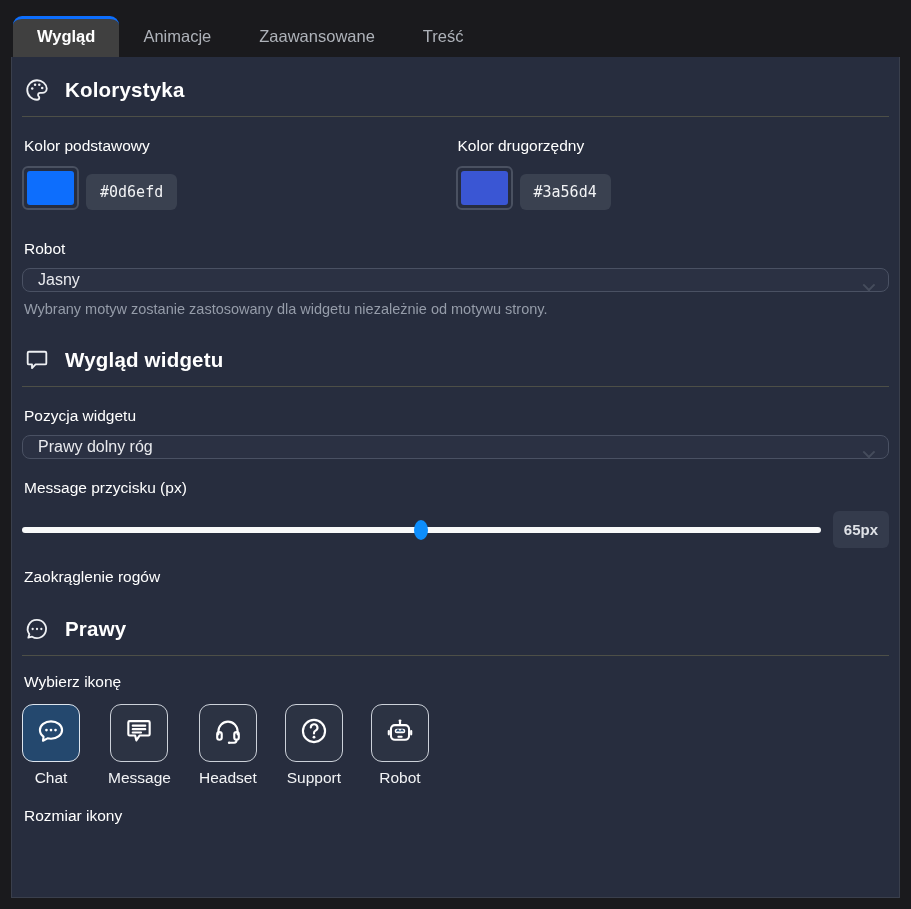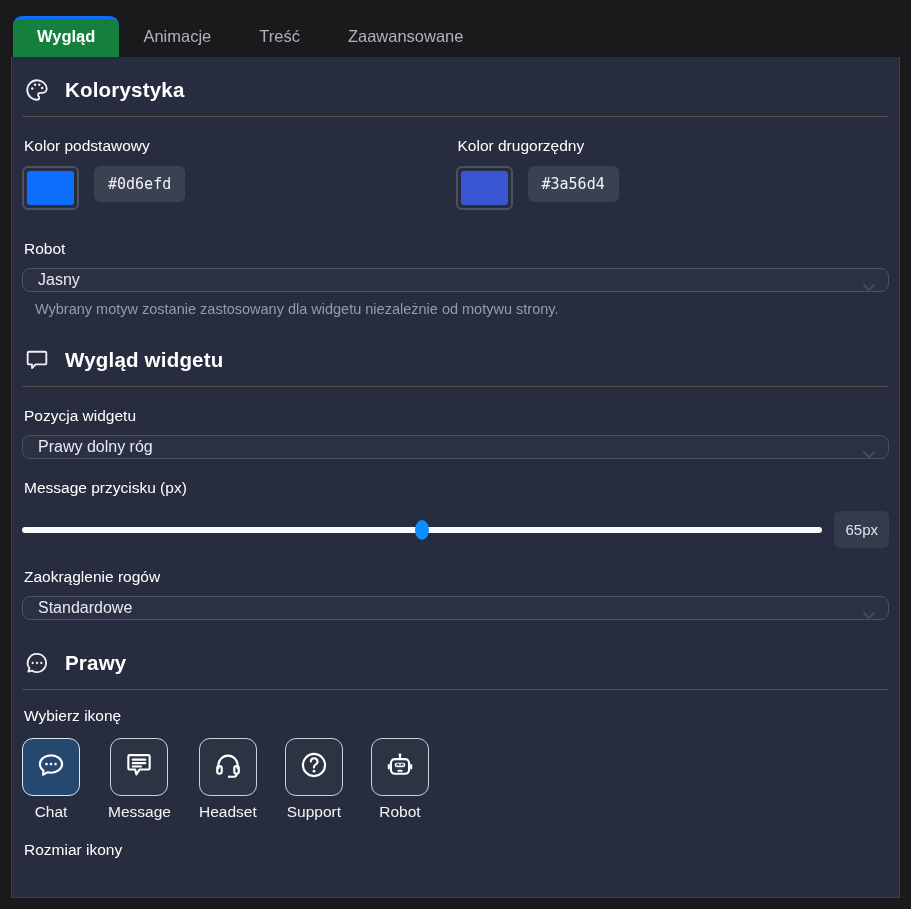--- a/index.html
+++ b/index.html
@@ -23,21 +23,21 @@
     padding:11px 24px;
     font-size:16.5px;
     color:#aeb2b9;
     cursor:pointer;
     border:none;
     background:transparent;
     border-radius:9px 9px 0 0;
     font-family:inherit;
   }
   .tab.active {
-    background:#15803d;
+    background:#404040;
     color:#ffffff;
     font-weight:700;
     border-top:3px solid #0d6efd;
     padding-top:8px;
   }
 
   
   .panel {
     margin:0 11px 11px 11px;
     height:841px;
@@ -52,26 +52,26 @@
     display:flex;
     align-items:center;
     gap:15px;
     padding:8px 2px 13px 2px;
     border-bottom:1px solid #4d4f47;
   }
   .section-head .ttl { font-size:20.5px; font-weight:700; color:#ffffff; letter-spacing:.2px; }
   .section-head svg { display:block; }
 
   .field-label { font-size:15.5px; color:#ffffff; margin:20px 2px 0 2px; }
-  .help-text   { font-size:14.5px; color:#959ca9; margin:9px 2px 0 13px; }
+  .help-text   { font-size:14.5px; color:#959ca9; margin:9px 2px 0 2px; }
 
   
   .color-row { display:flex; margin-top:0; }
   .color-col { width:444px; }
-  .swatch-line { display:flex; align-items:flex-start; gap:15px; margin-top:11px; }
+  .swatch-line { display:flex; align-items:flex-end; gap:7px; margin-top:11px; }
   .swatch {
     width:57px; height:44px;
     border:2px solid #4a5161;
     border-radius:6px;
     padding:3px;
     cursor:pointer;
     background:transparent;
   }
   .swatch .fill { width:100%; height:100%; border-radius:3px; }
   .hex-chip {
@@ -127,20 +127,21 @@
     cursor:grab;
   }
   .size-badge {
     background:#343b4c;
     border-radius:6px;
     padding:10px 11px;
     font-size:15px;
     color:#dfe2e7;
     min-width:51px;
     text-align:center;
+    font-weight:bold;
   }
 
   
   .icon-row { display:flex; gap:28px; margin-top:13px; align-items:flex-start; }
   .icon-opt {
     display:flex;
     flex-direction:column;
     align-items:center;
     gap:7px;
     min-width:58px;
@@ -160,22 +161,22 @@
 
   .mt-lg { margin-top:30px; }
   .sec-gap { margin-top:22px; }
 </style>
 </head>
 <body>
 
 <div class="tabbar">
   <button class="tab active">Wygląd</button>
   <button class="tab">Animacje</button>
+  <button class="tab">Zaawansowane</button>
   <button class="tab">Treść</button>
-  <button class="tab">Zaawansowane</button>
 </div>
 
 <div class="panel">
 
   <div class="section-head">
     <span>
       <svg width="26" height="26" viewBox="0 0 24 24" fill="none" stroke="#eef0f3" stroke-width="1.7">
         <path d="M12 3a9 9 0 1 0 0 18c1.35 0 2.1-.85 2.1-1.85 0-.6-.3-1-.62-1.4-.3-.4-.48-.75-.48-1.2 0-1.05.85-1.85 1.95-1.85h1.85A4.2 4.2 0 0 0 21 10.6C20.55 6.3 16.7 3 12 3z"></path>
         <circle cx="7.6" cy="10.6" r="1.15" fill="#eef0f3" stroke="none"></circle>
         <circle cx="10.2" cy="7.2" r="1.15" fill="#eef0f3" stroke="none"></circle>
@@ -231,24 +232,20 @@
 
   <div class="field-label">Message przycisku (px)</div>
   <div class="slider-row">
     <div class="slider-track">
       <div class="slider-thumb" style="left: 50%;"></div>
     </div>
     <div class="size-badge">65px</div>
   </div>
 
   <div class="field-label">Zaokrąglenie rogów</div>
-  <div class="select">
-    <span>Standardowe</span>
-    <span class="caret"></span>
-  </div>
 
   <div class="section-head sec-gap">
     <span>
       <svg width="26" height="26" viewBox="0 0 24 24" fill="none" stroke="#eef0f3" stroke-width="1.7" stroke-linejoin="round">
         <path d="M12 3.6a8.4 8.4 0 1 1-4.5 15.5l-3.5.9.95-3.2A8.4 8.4 0 0 1 12 3.6z"></path>
         <circle cx="8" cy="12" r="1.05" fill="#eef0f3" stroke="none"></circle>
         <circle cx="12" cy="12" r="1.05" fill="#eef0f3" stroke="none"></circle>
         <circle cx="16" cy="12" r="1.05" fill="#eef0f3" stroke="none"></circle>
       </svg>
     </span>

